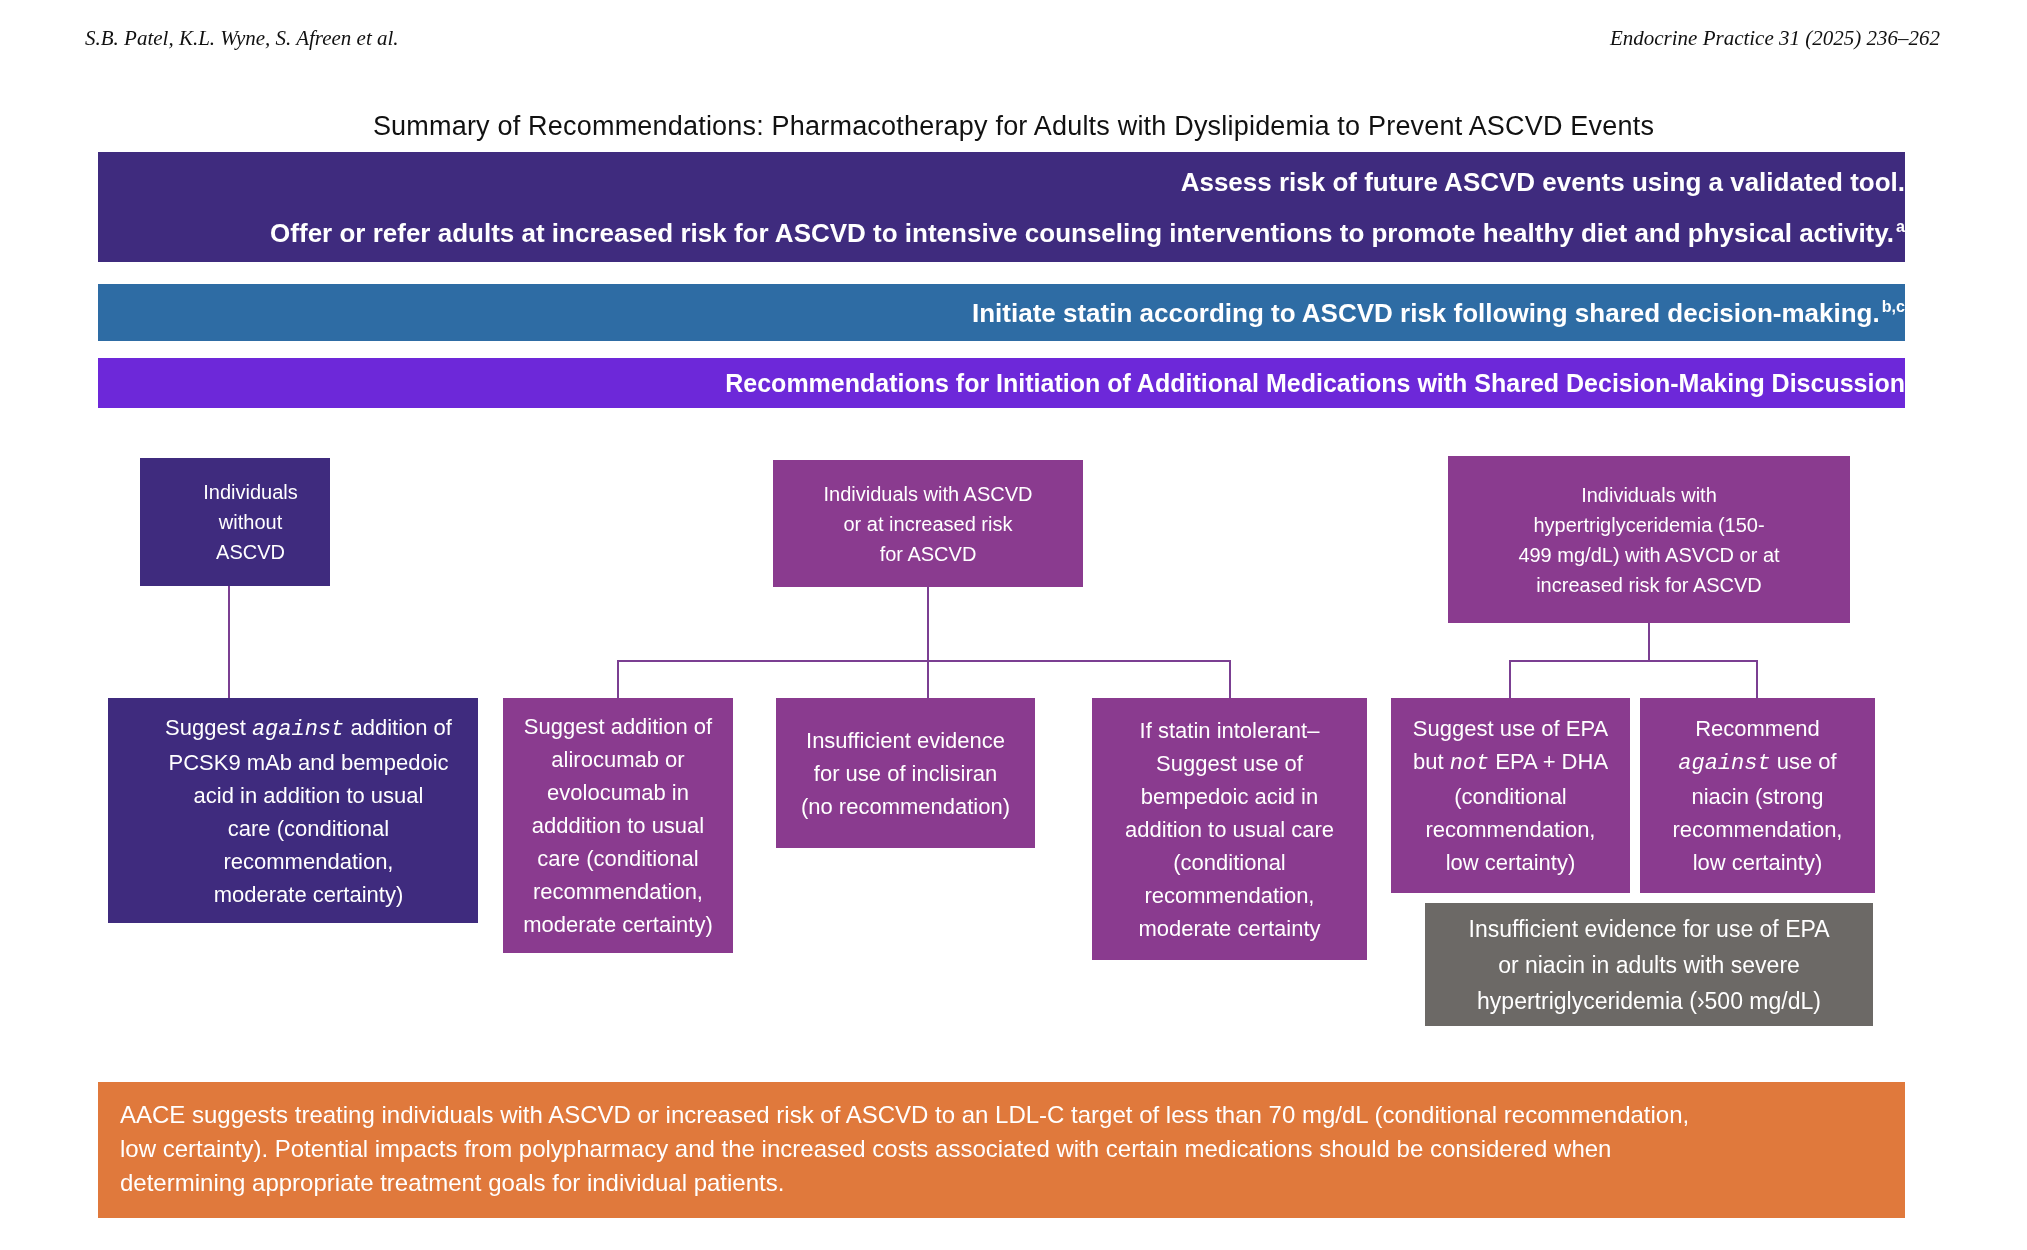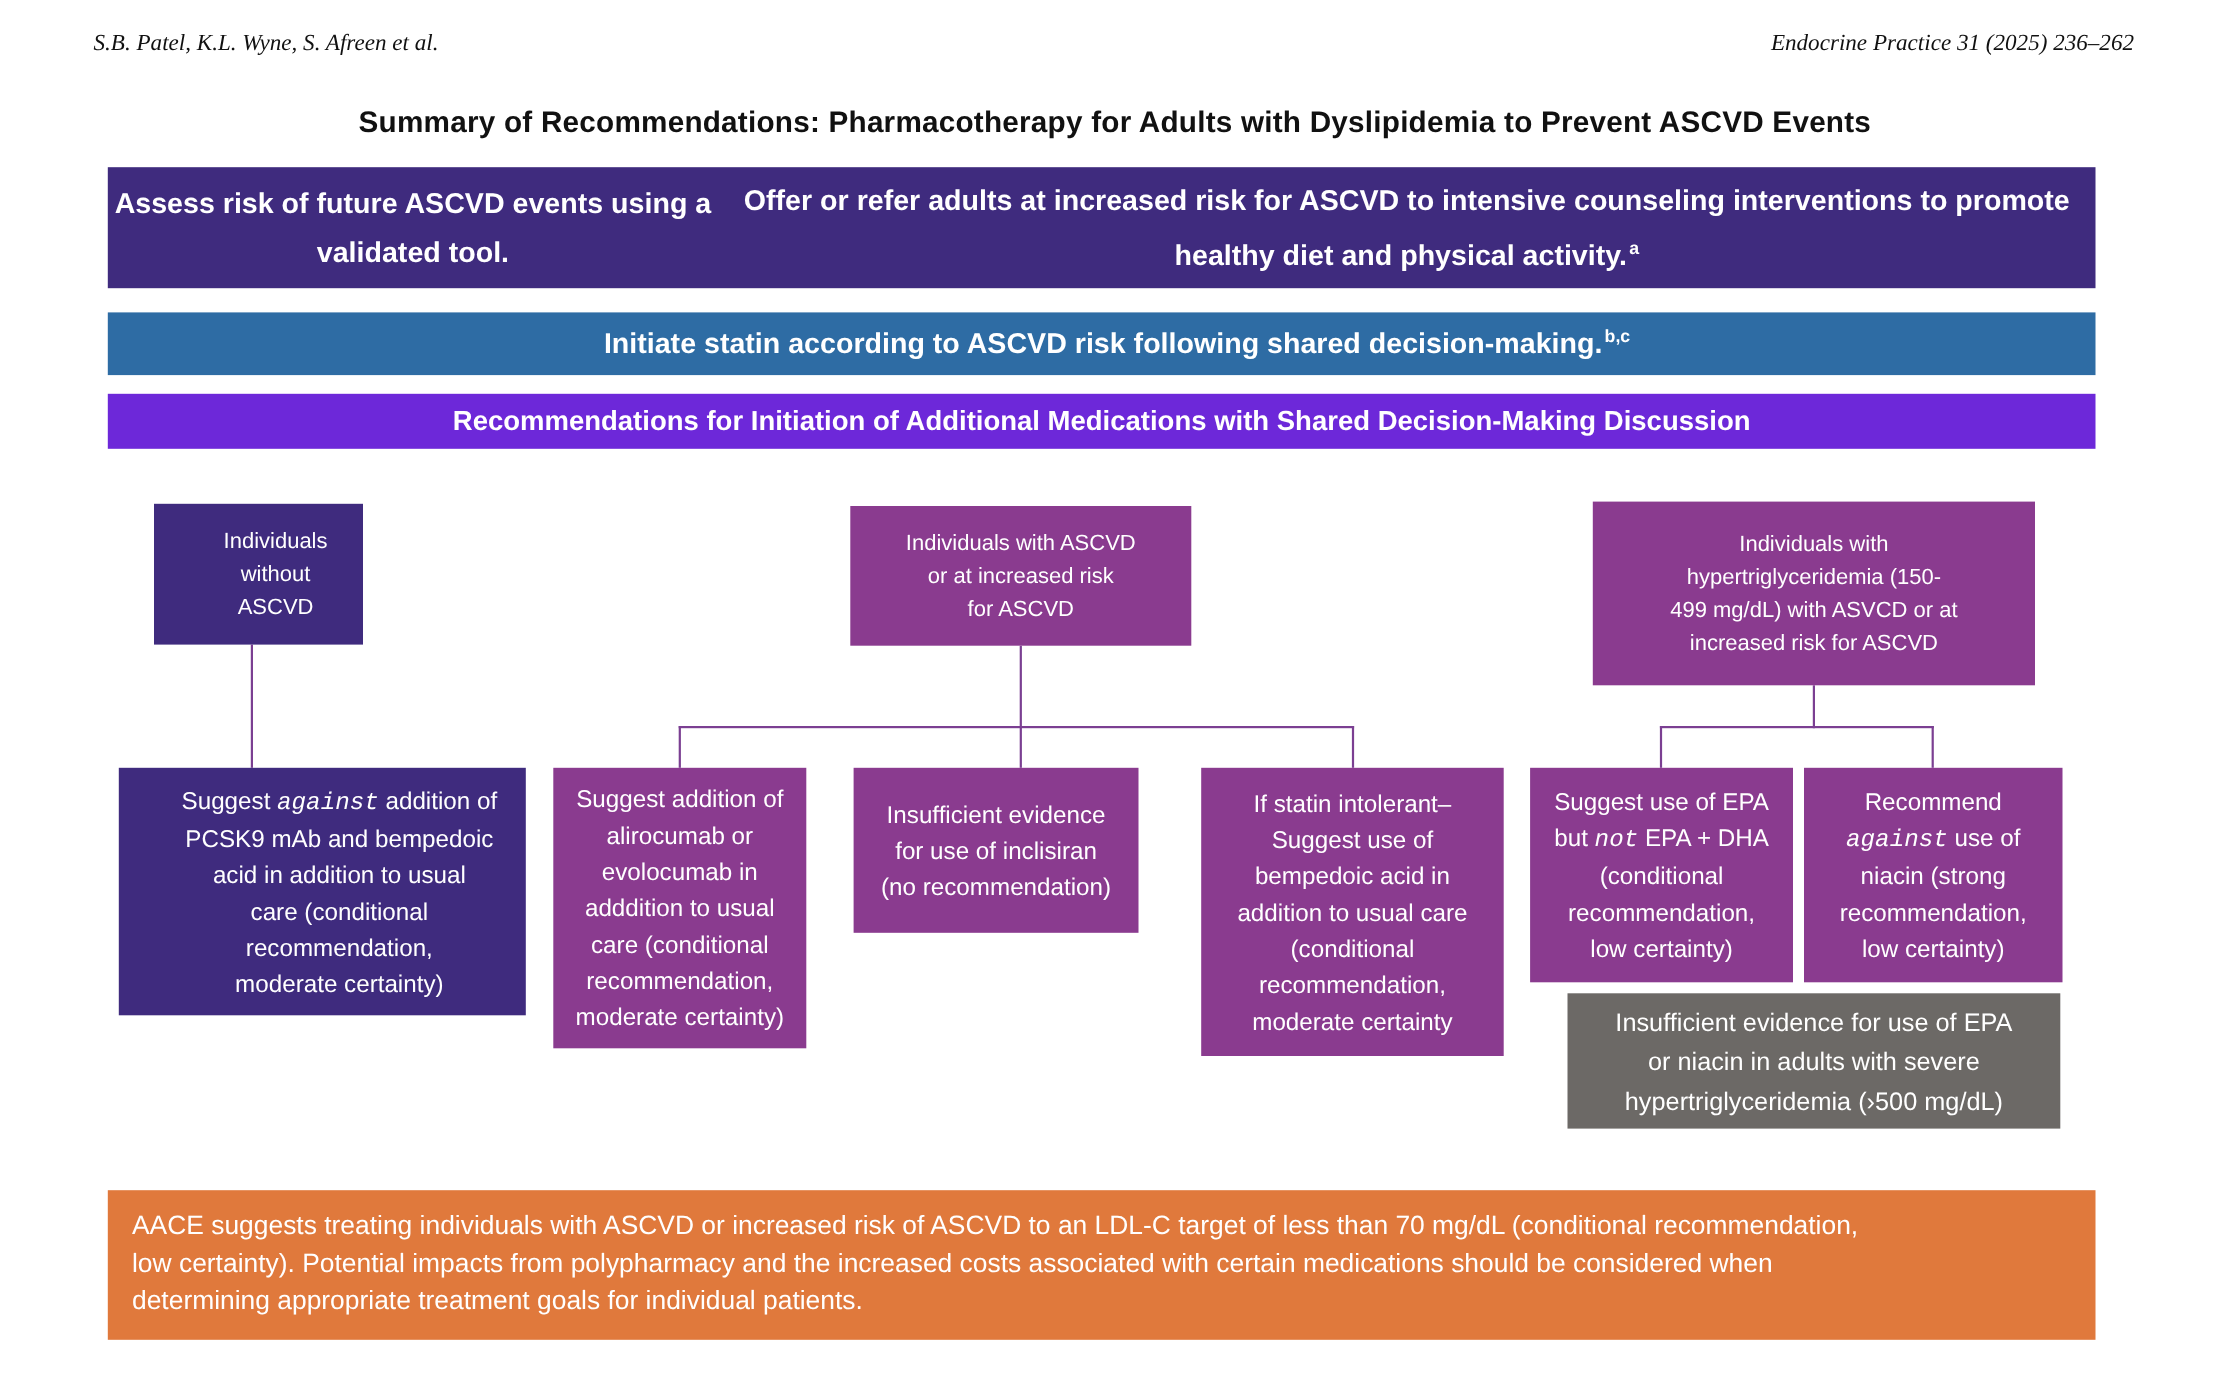--- a/index.html
+++ b/index.html
@@ -1,22 +1,22 @@
 <!DOCTYPE html>
 <html><head>
 <meta charset="utf-8">
 <style>
   html,body{margin:0;padding:0;background:#ffffff;}
   .page{position:relative;width:2027px;height:1250px;background:#ffffff;
         font-family:"Liberation Sans",sans-serif;color:#1a1a1a;overflow:hidden;}
   .abs{position:absolute;box-sizing:border-box;}
   .hdr{font-family:"Liberation Serif",serif;font-style:italic;font-size:21px;color:#111;}
-  .title{font-size:27px;font-weight:bold;text-align:center;color:#111;letter-spacing:0.2px;}
-  .banner{color:#fff;font-weight:bold;display:flex;
-          align-items:center;justify-content:center;text-align:center;}
+  .title{font-size:27px;font-weight:normal;text-align:center;color:#111;letter-spacing:0.2px;margin-top:15px;}
+  .banner{color:#fff;font-weight:bold;display:flex;flex-direction:column;
+          align-items:flex-end;justify-content:center;text-align:center;}
   .b-indigo{background:#3F2B7E;font-size:26px;line-height:44px;}
   .b-blue{background:#2E6CA4;font-size:26px;}
   .b-green{background:#6d28d9;font-size:25px;}
   sup.fn{font-size:0.62em;vertical-align:super;font-weight:bold;margin-left:2px;}
   .node{color:#fff;display:flex;align-items:center;justify-content:center;text-align:center;
         font-size:20px;line-height:30px;white-space:pre-line;padding:2px 4px;}
   .rec{color:#fff;display:flex;align-items:center;justify-content:center;text-align:center;
        font-size:22px;line-height:33px;white-space:pre-line;padding:2px 4px;}
   .fill-indigo{background:#3F2B7E;padding-left:35px;}
   .fill-purple{background:#8A3B8F;}

